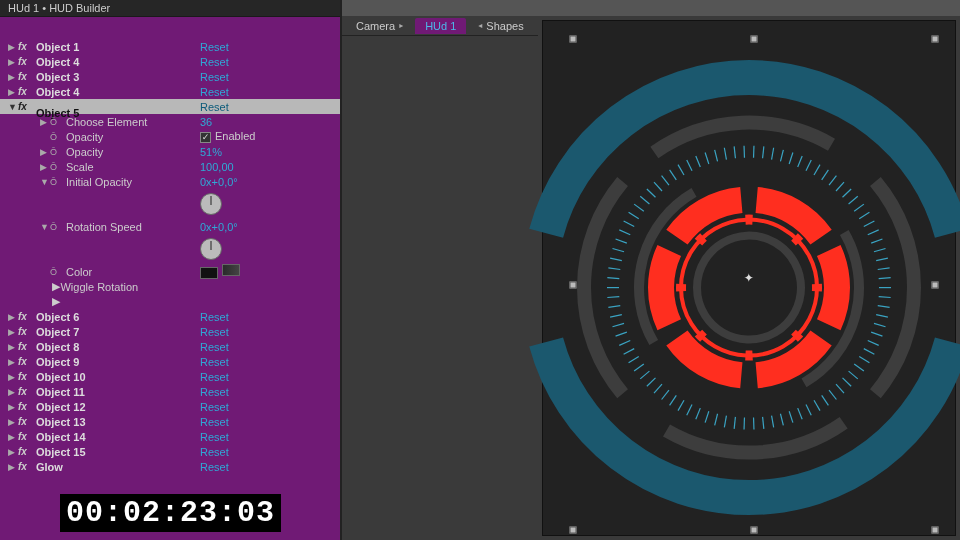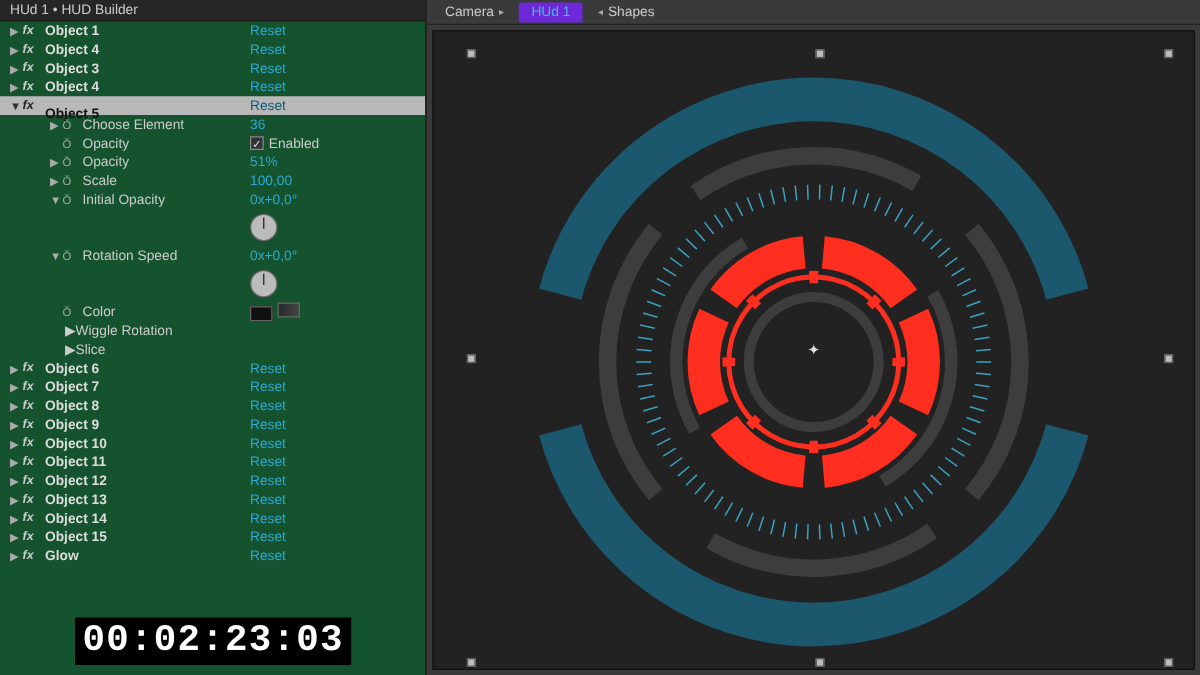--- a/index.html
+++ b/index.html
@@ -10,22 +10,22 @@
     font-size: 11px;
     color: #ccc;
     overflow: hidden;
     position: relative;
   }
   .main { display: flex; height: 100%; }
 
   
   .left-panel {
     width: 340px;
-    background: #14532d;
-    display: flex; flex-direction: column;
+    background: #701a75;
+    display: flex; flex-direction: column; gap: 22px;
   }
   .panel-header {
     background: #262626;
     padding: 2px 8px;
     font-size: 11px; color: #ccc;
     border-bottom: 1px solid #1a1a1a;
   }
   .effect-list { flex: 1; overflow: hidden; }
   .row {
     display: flex; align-items: center;
@@ -75,32 +75,32 @@
     background: linear-gradient(90deg,#2a2a2a,#444);
     border:1px solid #666; display:inline-block; margin-left:4px;
   }
   .checkbox {
     width: 11px; height: 11px; border:1px solid #888;
     display:inline-flex; align-items:center; justify-content:center;
     background:#333; font-size:9px; color:#ddd; margin-right:4px;
   }
 
   
-  .right-panel { flex: 1; display:flex; flex-direction:column; background:#3a3a3a; }
+  .right-panel { flex: 1; display:flex; flex-direction:row; background:#3a3a3a;margin-top:16px; }
   .tab-bar {
     height: 20px; display:flex; align-items:center; gap: 2px;
     padding: 0 4px; background:#3a3a3a;
     border-bottom: 1px solid #222;
   }
   .tab {
     padding: 2px 10px; font-size: 11px; color:#ccc;
     background:#3a3a3a; display:flex; align-items:center; gap:4px;
     cursor:pointer;
   }
-  .tab.active { background:#6d28d9; color:#4db8e8; border-radius: 2px 2px 0 0; }
+  .tab.active { background:#701a75; color:#4db8e8; border-radius: 2px 2px 0 0; }
   .tab .tri { font-size:8px; color:#aaa; }
   .viewport {
     flex:1; background:#222; position:relative; margin: 4px;
     border:1px solid #111;
   }
   .bbox {
     position:absolute; left:30px; top:18px; right:20px; bottom:5px;
   }
   .handle {
     position:absolute; width:7px; height:7px; background:#bbb; border:1px solid #555;
@@ -205,21 +205,20 @@
           <span class="sicon">Ŏ</span>
           <span class="label">Color</span>
           <span class="value"><span class="color-swatch"></span><span class="dropper"></span></span>
         </div>
         <div class="row sub2">
           <span class="sarrow">▶</span>
           <span class="label">Wiggle Rotation</span>
         </div>
         <div class="row sub2">
           <span class="sarrow">▶</span>
-          <span class="label">Slice</span>
         </div>
         <div class="row">
           <span class="arrow">▶</span>
           <span class="fx">fx</span>
           <span class="label">Object 6</span>
           <span class="value">Reset</span>
         </div>
         <div class="row">
           <span class="arrow">▶</span>
           <span class="fx">fx</span>

